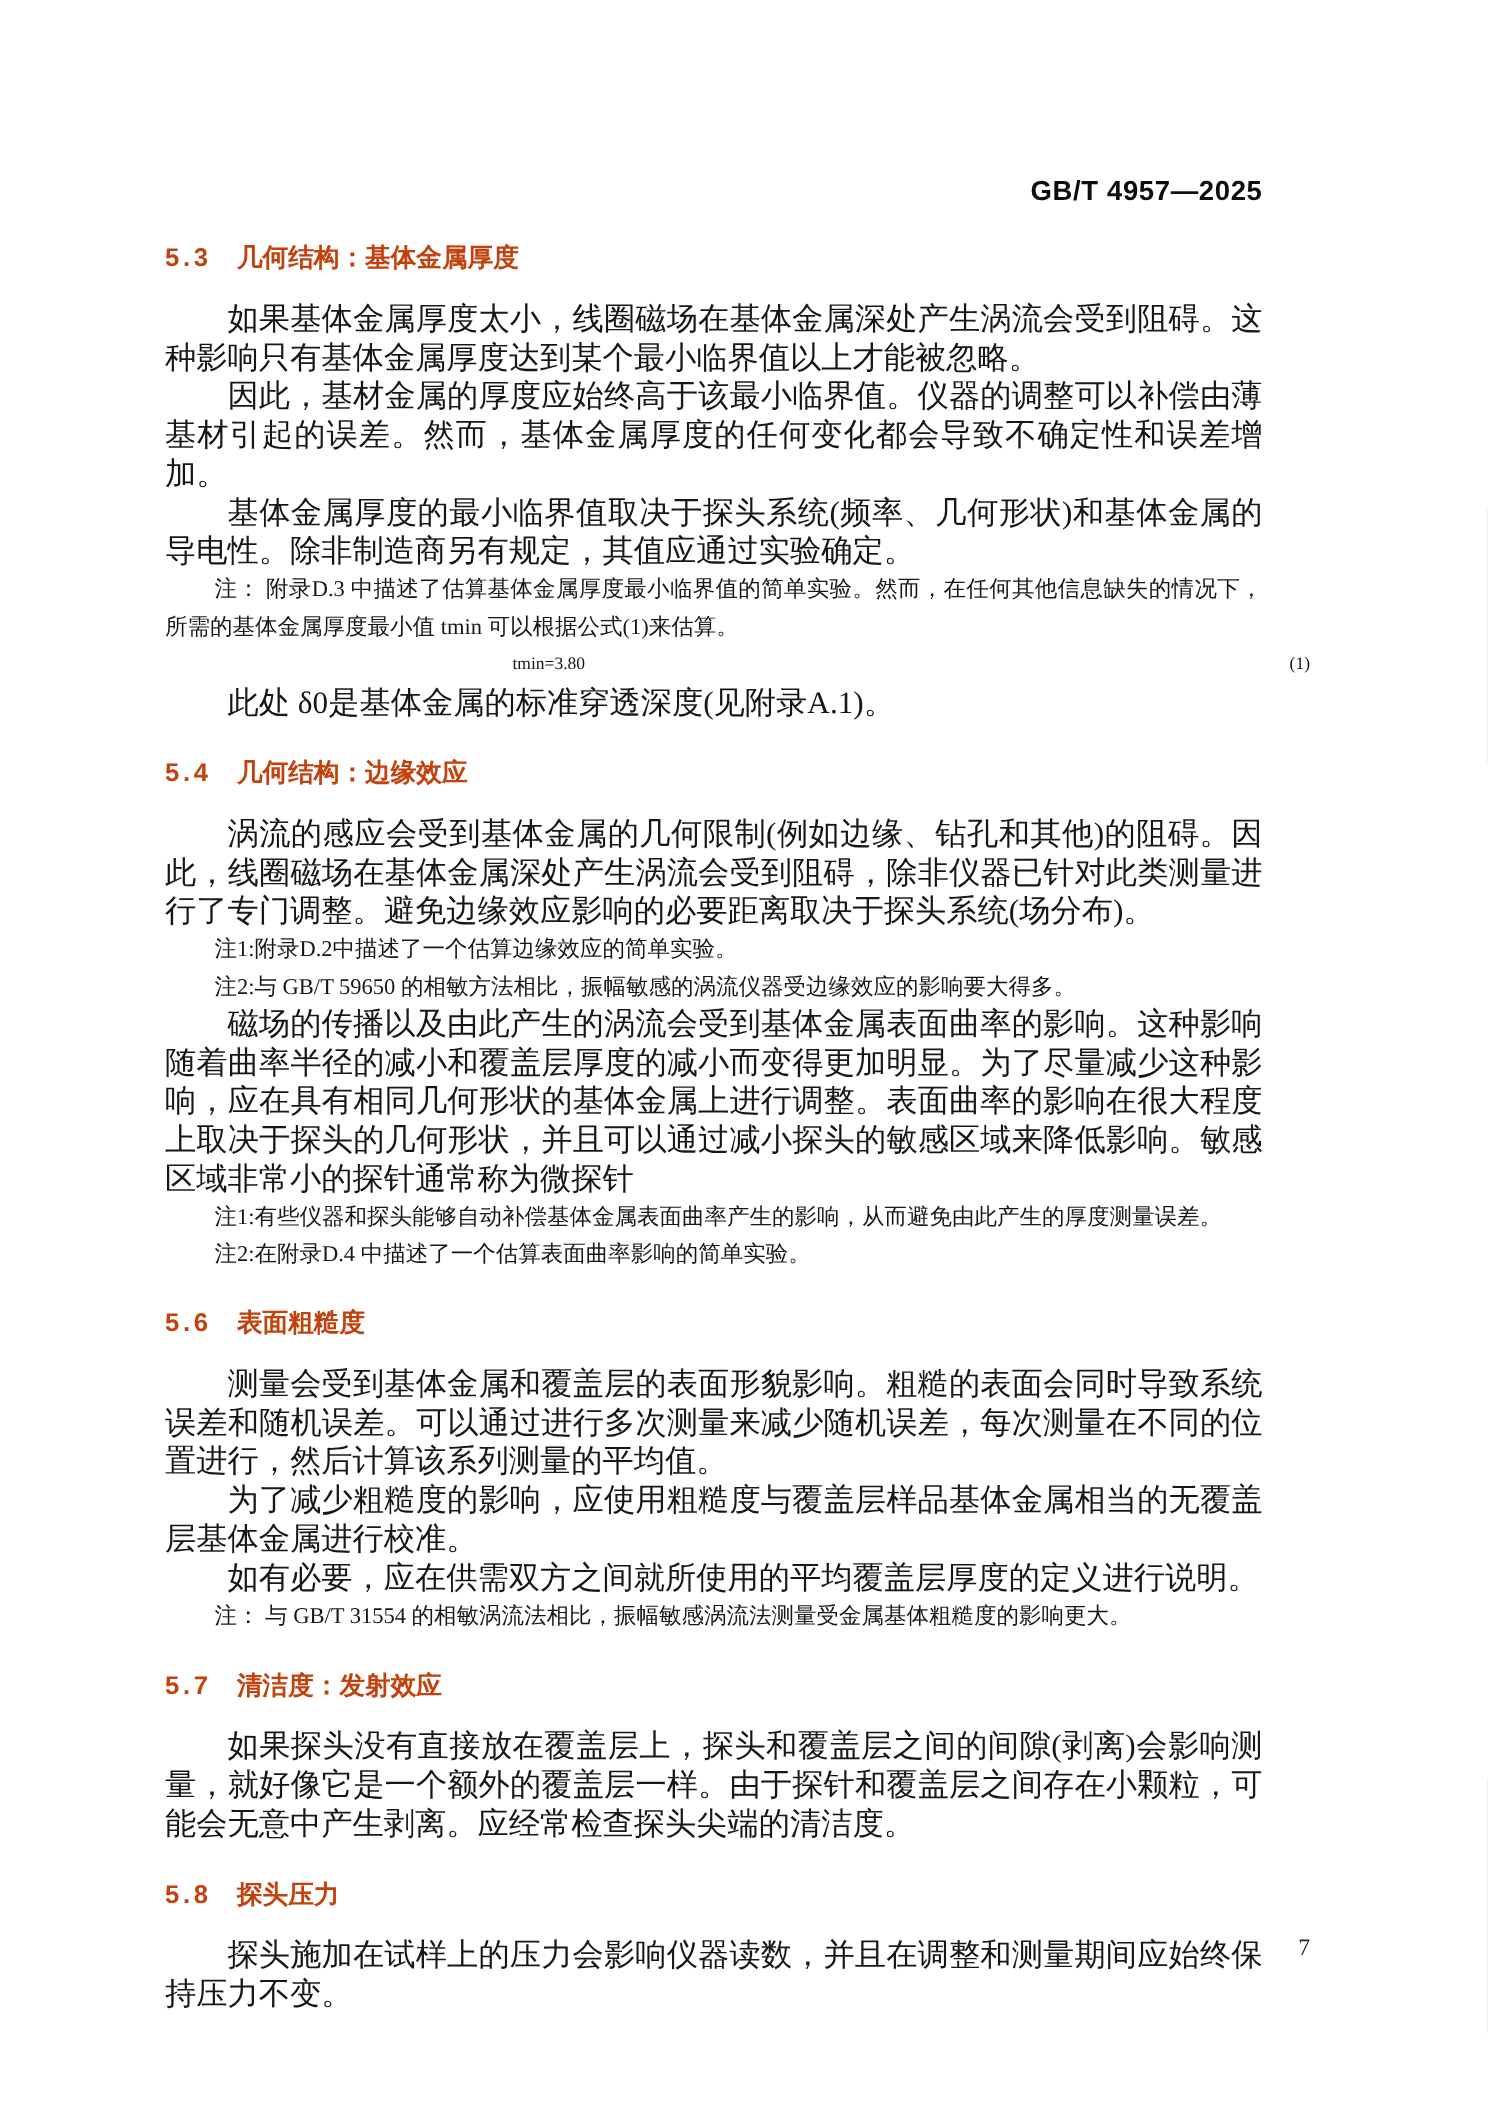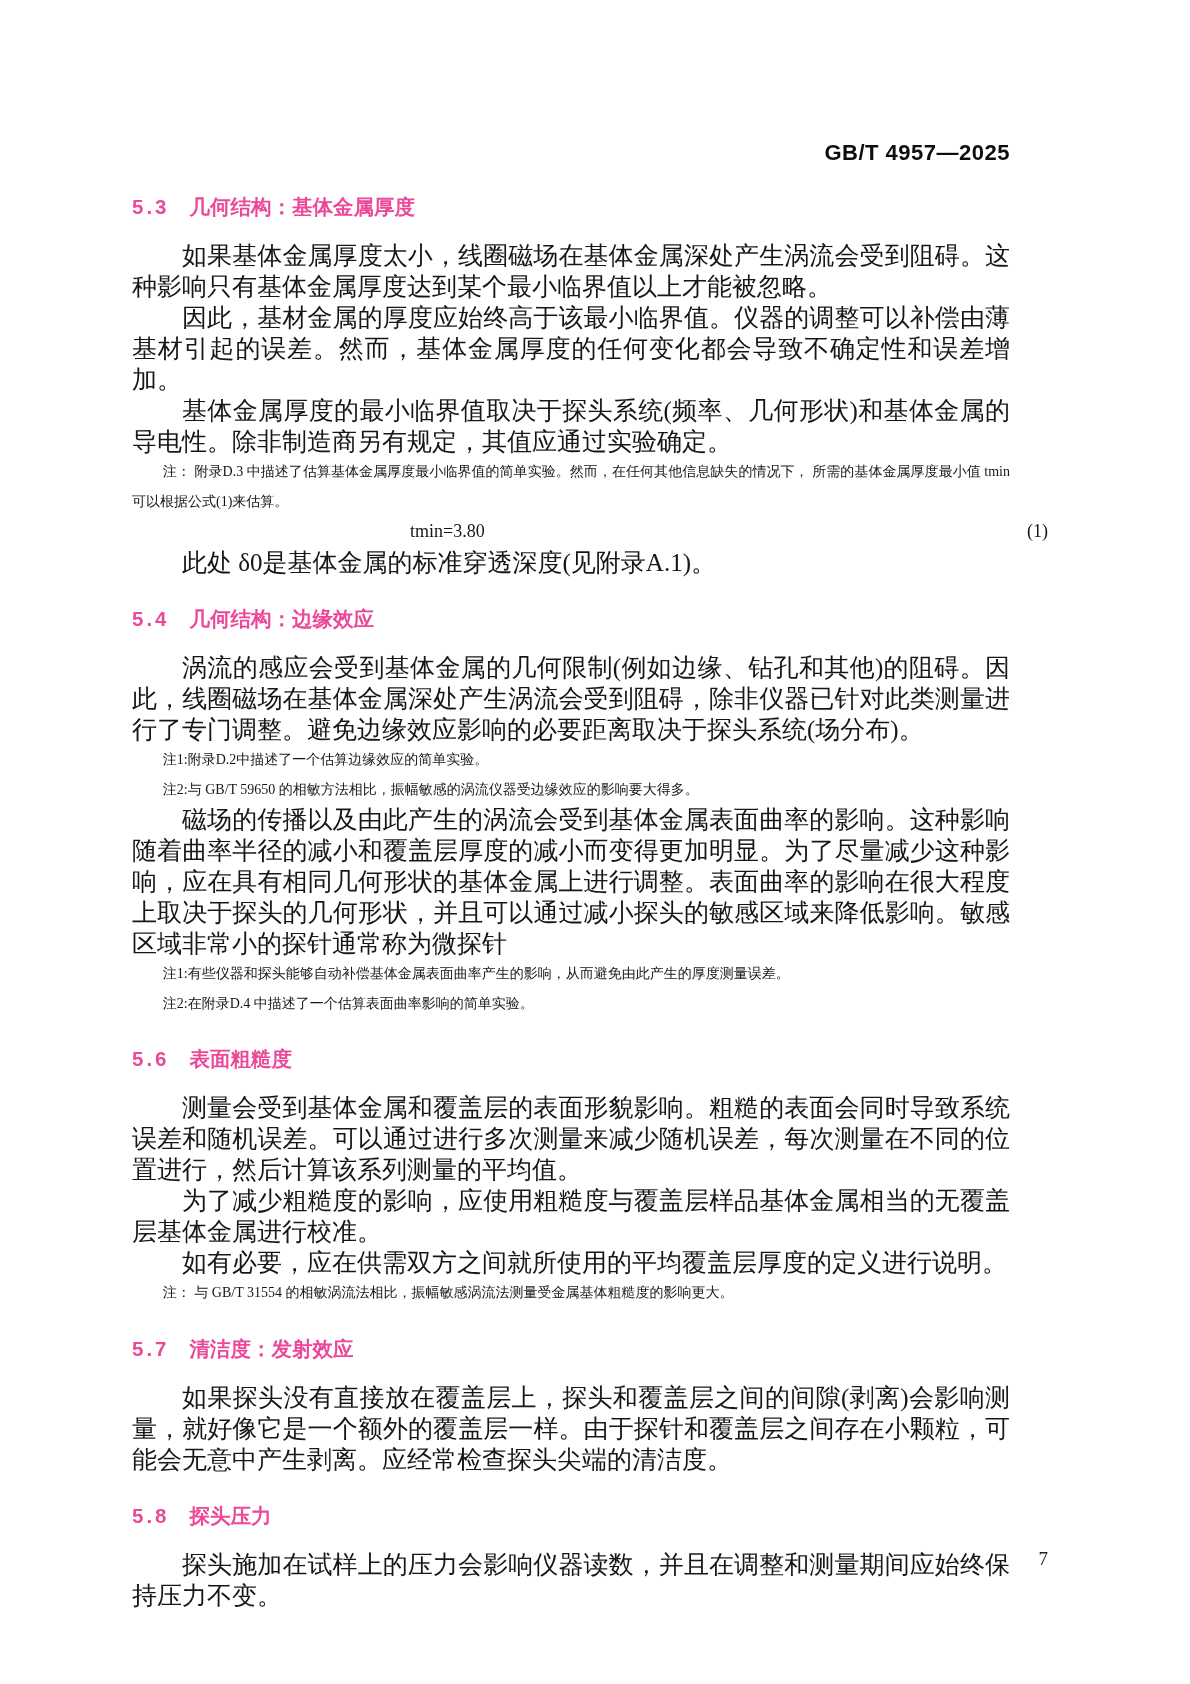--- a/index.html
+++ b/index.html
@@ -23,40 +23,40 @@
     line-height: 26px;
     letter-spacing: 0.5px;
     color: #0d0d0d;
   }
   .sec-h {
     font-family: "Liberation Sans", sans-serif;
     font-weight: bold;
     font-size: 20.5px;
     line-height: 28px;
     margin: 27px 0 19px 0;
-    color: #ec4899;
+    color: #c2410c;
   }
   .sec-num { margin-right: 20px; letter-spacing: 3px; }
   .body-p {
     font-size: 25px;
     line-height: 31px;
     text-align: justify;
     text-indent: 2em;
     margin: 0;
   }
   .note-p {
-    font-size: 14px;
+    font-size: 18px;
     line-height: 29.5px;
     text-align: justify;
     text-indent: 2.2em;
     margin: 0;
   }
   .formula-row {
     position: relative;
-    font-size: 18px;
+    font-size: 14px;
     line-height: 31px;
   }
   .formula-expr { margin-left: 278px; }
   .formula-no { position: absolute; right: -38px; top: 0; }
   .page-number {
     position: absolute;
     right: 142px;
     top: 1546px;
     font-size: 19px;
     line-height: 26px;

